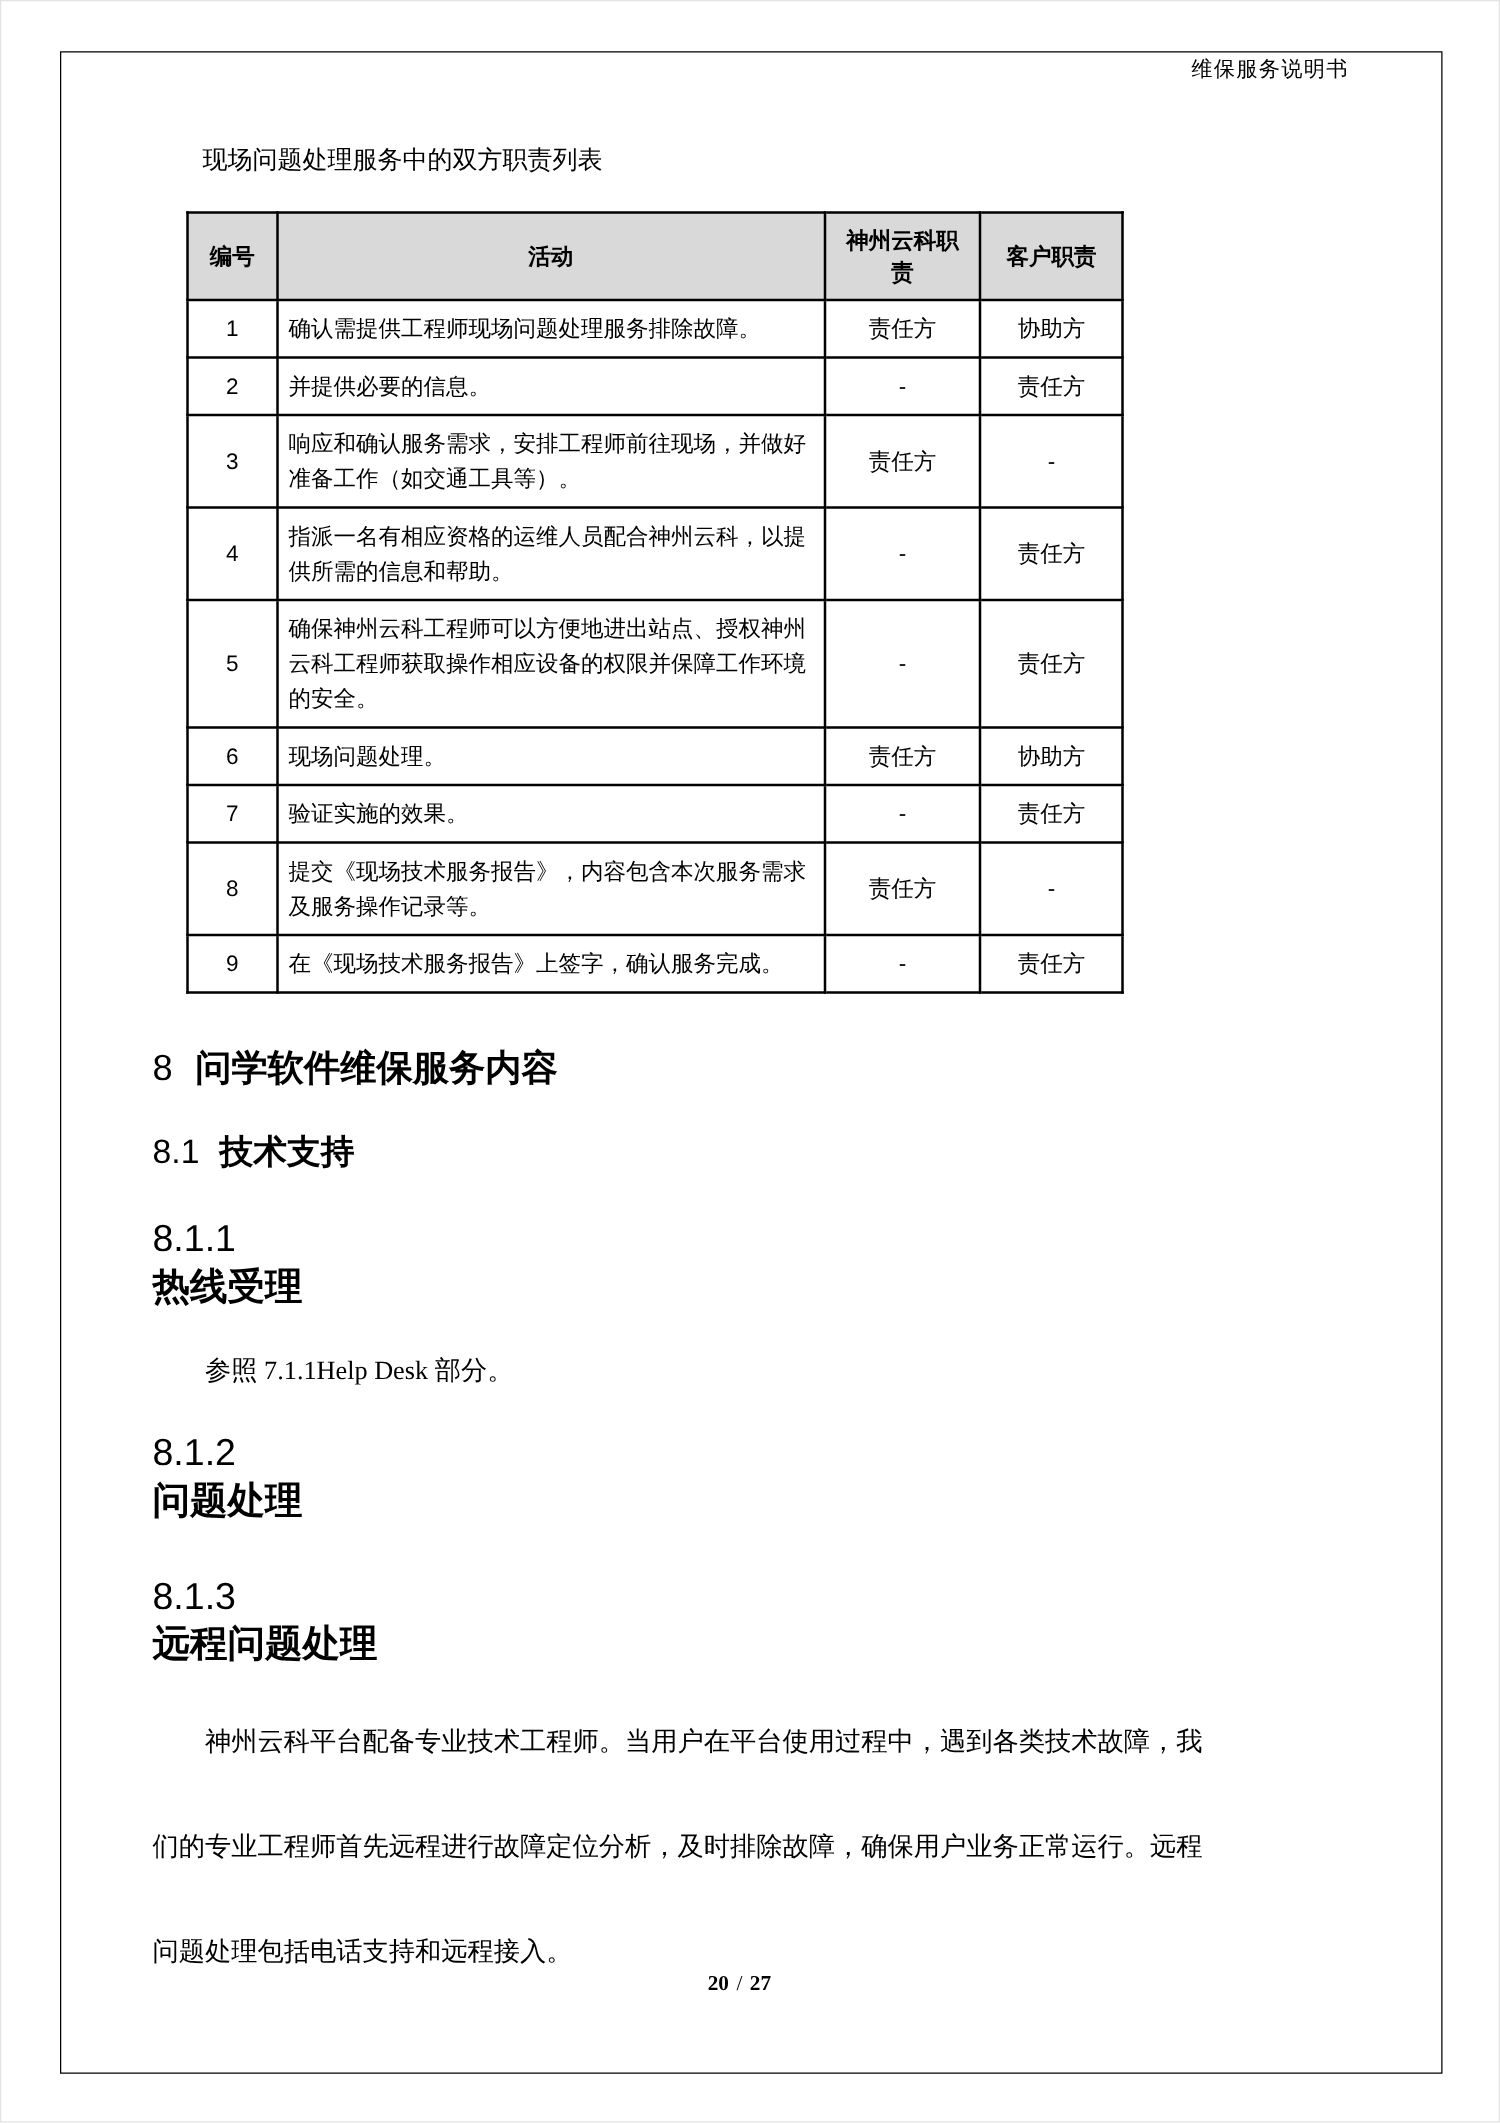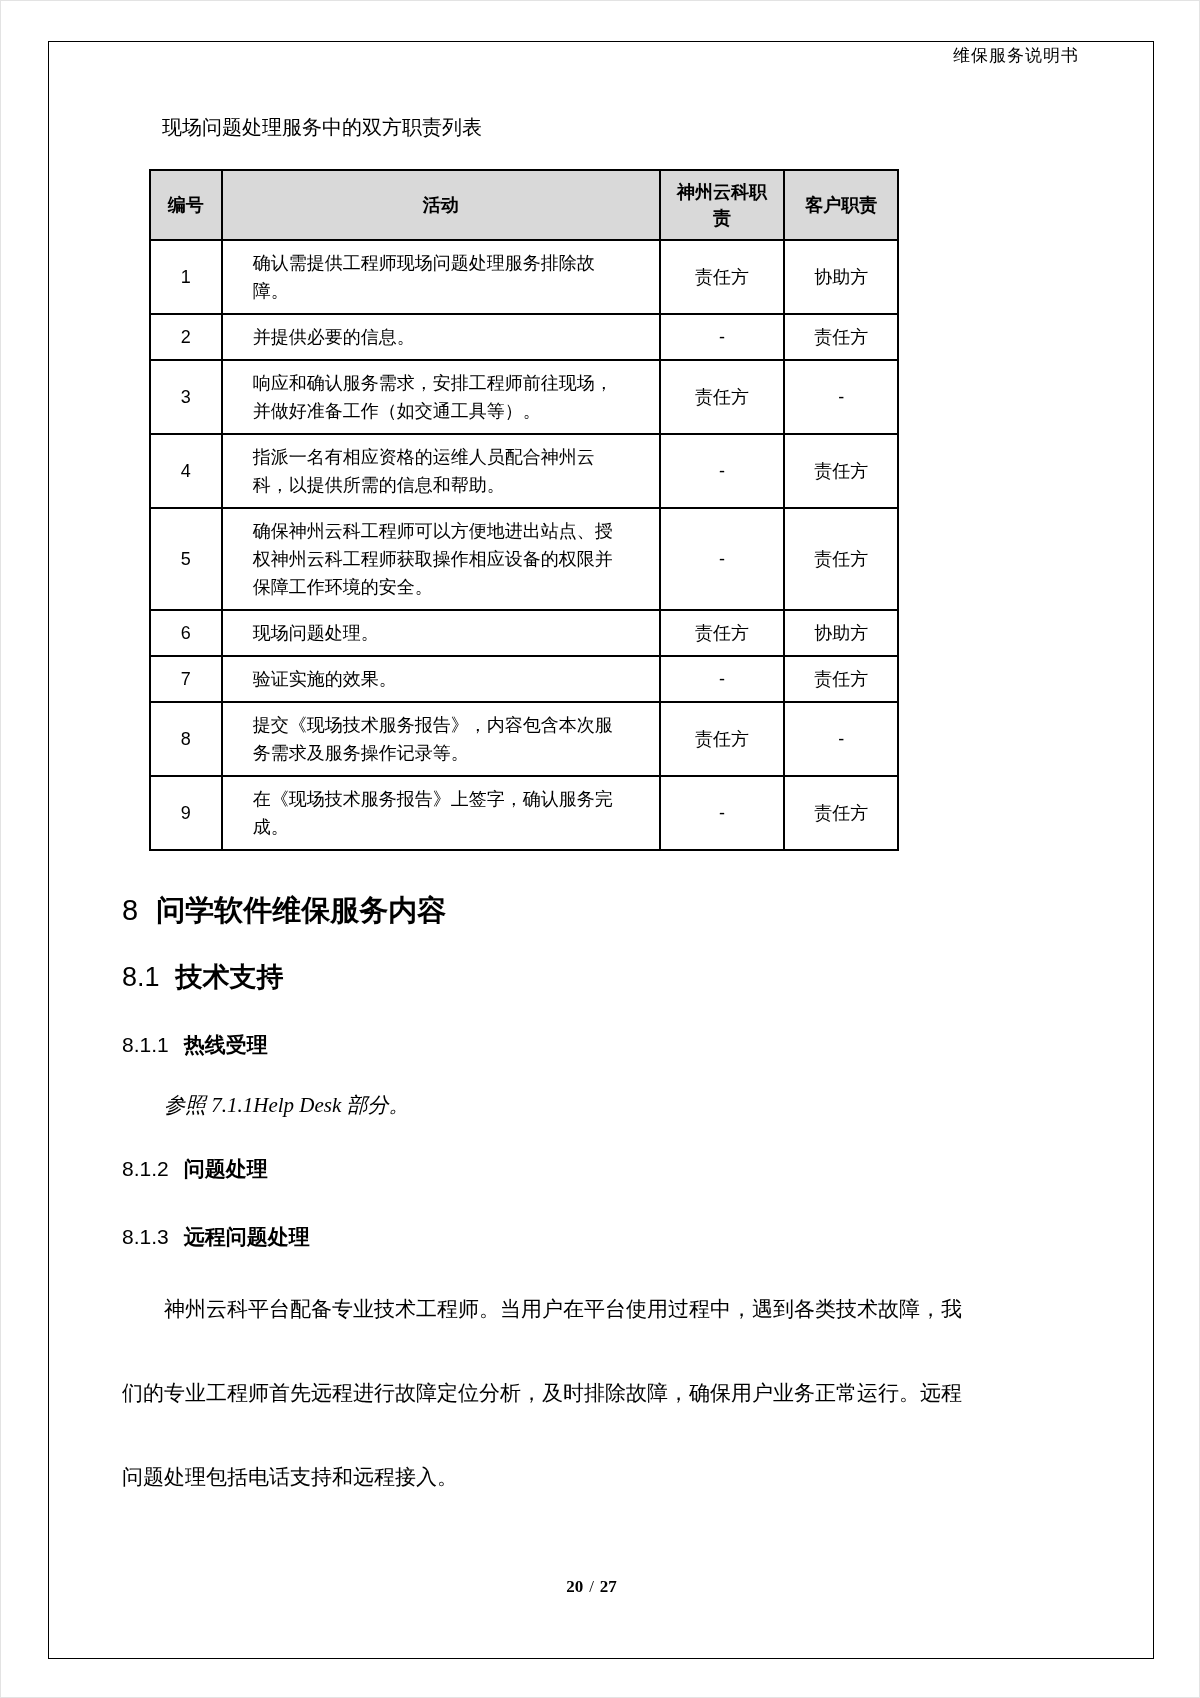--- a/index.html
+++ b/index.html
@@ -50,37 +50,36 @@
   .resp-table th {
     background: #d9d9d9;
     font-weight: bold;
     text-align: center;
     line-height: 26px;
   }
   .col-no   { width: 65px;  text-align: center; }
   .col-act  { width: 397px; text-align: left; padding: 8px 14px; }
   .col-vnd  { width: 113px; text-align: center; }
   .col-cst  { width: 103px; text-align: center; }
-  .resp-table td.col-act { padding: 8px 30px; }
+  .resp-table td.col-act { padding: 8px 8px; }
   h1.sec, h2.sec, h3.sec { font-weight: normal; display: flex; align-items: baseline; }
   .h-num { font-weight: 400; }
   .h-title { font-weight: 700; }
   h1.sec { margin-top: 40px; font-size: 29px; }
   h1.sec .h-num { margin-right: 18px; }
   h2.sec { margin-top: 28px; font-size: 27px; }
   h2.sec .h-num { margin-right: 16px; }
-  h3.sec { margin-top: 36px; font-size: 21px; }
+  h3.sec { margin-top: 36px; font-size: 30px; flex-direction: column; }
   h3.sec .h-num { margin-right: 15px; }
   h3.sec.gap-lg { margin-top: 40px; }
   .ref-para {
     margin-top: 32px;
     font-family: "Liberation Serif", serif;
     font-size: 21px;
     text-indent: 42px;
-    font-style: italic;
   }
   .body-para {
     margin-top: 16px;
     width: 852px;
     font-size: 21px;
     line-height: 84px;
     text-indent: 42px;
     text-align: left;
   }
   .page-footer {

